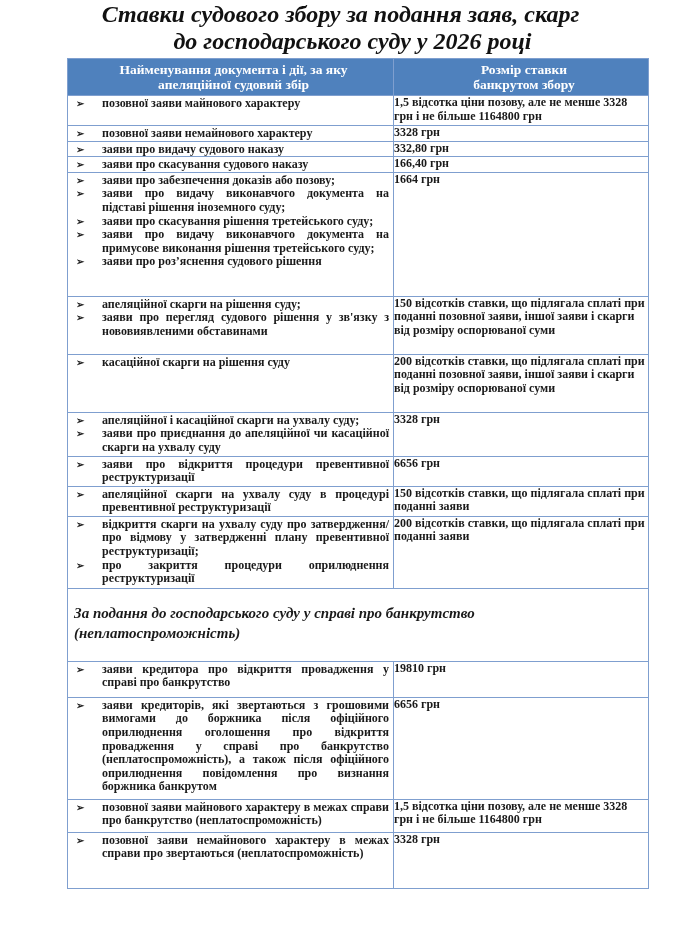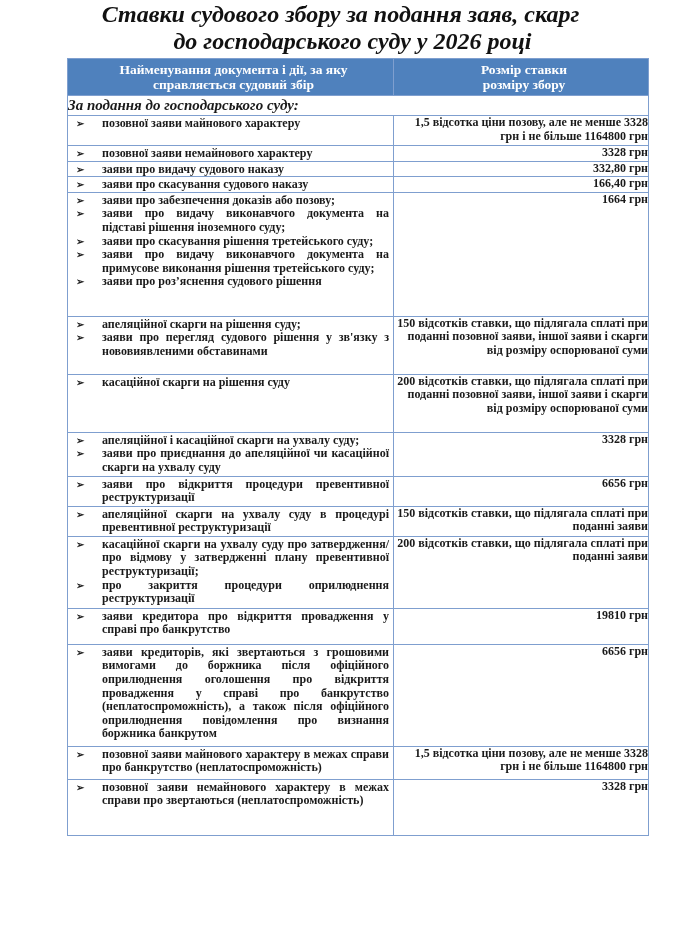--- a/index.html
+++ b/index.html
@@ -21,53 +21,50 @@
                         font-size: 13.5px; line-height: 15px; text-align: center;
                         vertical-align: middle; height: 36px; border-color: #7f9fcf; }
   table.fees thead th span { display: block; padding-left: 6px; }
   .section td { font-style: italic; font-weight: bold; font-size: 15px; line-height: 19px;
                 padding: 6px 6px 6px 6px; }
   .section.s2 td { padding: 14px 6px 14px 6px; line-height: 20px; }
   .items { margin: 0; padding: 1px 4px 0 6px; list-style: none; }
   .items li { position: relative; padding-left: 28px; font-weight: bold; font-size: 12px;
               line-height: 13.6px; text-align: justify; }
   .items li .bullet { position: absolute; left: 2px; top: 0; font-size: 10px; line-height: 13.6px; }
-  .fee { text-align: right; font-weight: bold; font-size: 12px; line-height: 13.6px;
+  .fee { text-align: left; font-weight: bold; font-size: 12px; line-height: 13.6px;
          padding: 1px 8px 0 8px; }
   td.mid { vertical-align: middle; }
 </style>
 </head>
 <body>
 
 <div class="title">
   <div class="l1">Ставки судового збору за подання заяв, скарг</div>
   <div class="l2">до господарського суду у 2026 році</div>
 </div>
 
 <table class="fees">
   <colgroup>
       <col class="c1">
       <col class="c2">
     </colgroup>
   <thead>
     <tr>
       <th>
         <span>Найменування документа і дії, за яку</span>
-        <span>справляється судовий збір</span>
+        <span>апеляційної судовий збір</span>
       </th>
       <th>
         <span>Розмір ставки</span>
-        <span>розміру збору</span>
+        <span>банкрутом збору</span>
       </th>
     </tr>
   </thead>
   <tbody id="tbody">
-      <tr class="section s1">
-        <td colspan="2" style="height: 18px;">За подання до господарського суду:</td>
-      </tr>
       <tr style="height: 30px;">
         <td>
           <ul class="items">
             <li><span class="bullet">➢</span><span>позовної заяви майнового характеру</span></li>
           </ul>
         </td>
         <td class="fee">1,5 відсотка ціни позову, але не менше 3328 грн і не більше 1164800 грн</td>
       </tr>
       <tr style="height: 15px;">
         <td>
@@ -143,25 +140,28 @@
         <td>
           <ul class="items">
             <li><span class="bullet">➢</span><span>апеляційної скарги  на ухвалу суду в процедурі превентивної реструктуризації</span></li>
           </ul>
         </td>
         <td class="fee">150 відсотків ставки, що підлягала сплаті при поданні заяви</td>
       </tr>
       <tr style="height: 72px;">
         <td>
           <ul class="items">
-            <li><span class="bullet">➢</span><span>касаційної скарги на ухвалу суду про затвердження/про відмову у затвердженні плану превентивної реструктуризації;</span></li>
+            <li><span class="bullet">➢</span><span>відкриття скарги на ухвалу суду про затвердження/про відмову у затвердженні плану превентивної реструктуризації;</span></li>
             <li><span class="bullet">➢</span><span>про закриття процедури оприлюднення реструктуризації</span></li>
           </ul>
         </td>
         <td class="fee mid">200 відсотків ставки, що підлягала сплаті при поданні  заяви</td>
+      </tr>
+      <tr class="section s2">
+        <td colspan="2" style="height: 44px;">За подання до господарського суду у  справі про банкрутство (неплатоспроможність)</td>
       </tr>
       <tr style="height: 36px;">
         <td>
           <ul class="items">
             <li><span class="bullet">➢</span><span>заяви кредитора про відкриття провадження у справі про банкрутство</span></li>
           </ul>
         </td>
         <td class="fee mid">19810 грн</td>
       </tr>
       <tr style="height: 102px;">

